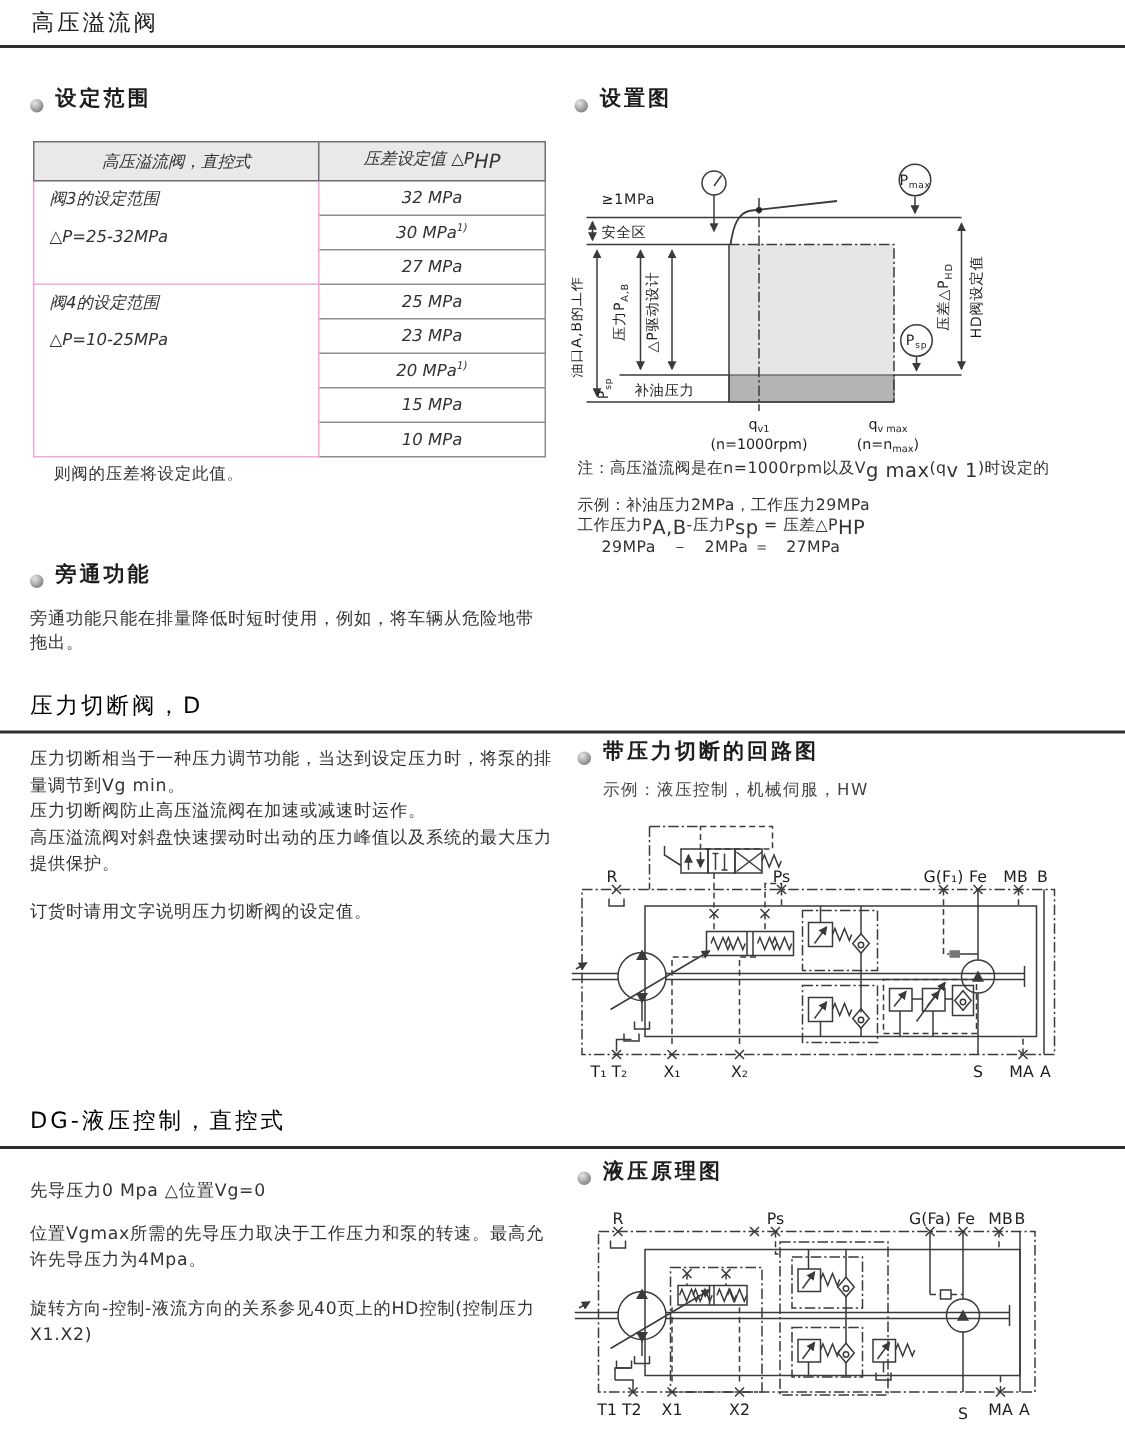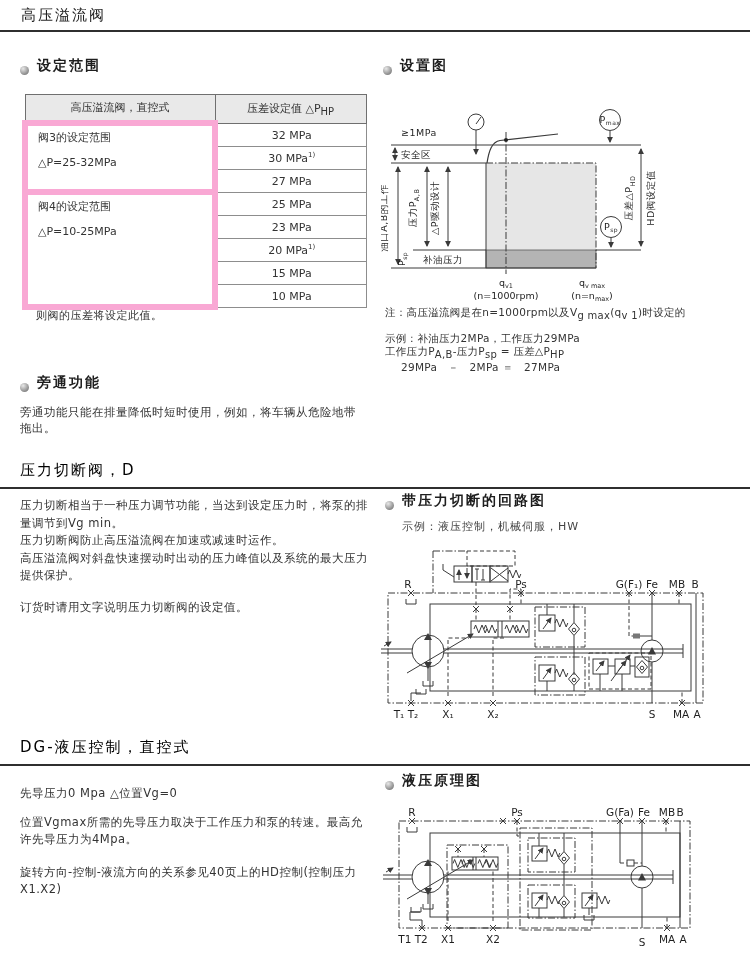--- a/index.html
+++ b/index.html
@@ -7,28 +7,28 @@
         font-family:"DejaVu Sans","Liberation Sans",sans-serif;color:#2b2b2b;}
   .abs{position:absolute;}
   .pagetitle{font-size:15px;font-weight:normal;letter-spacing:2px;color:#1e1e1e;}
   .rule{position:absolute;left:0;right:0;background:#2f2f2f;}
   .sechead{position:absolute;display:flex;align-items:flex-end;gap:8px;}
   .ball{width:9px;height:9px;border-radius:50%;display:inline-block;
         background:radial-gradient(circle at 35% 30%,#e8e8e8,#8a8a8a 70%,#6e6e6e);}
   .sect{font-size:14px;font-weight:bold;letter-spacing:2px;color:#1e1e1e;}
   .bighead{font-size:15px;font-weight:normal;letter-spacing:2px;color:#000000;}
   .body{font-size:11.5px;line-height:17.5px;color:#333;letter-spacing:0.5px;}
-  sub{font-size:10px;}
+  sub{font-size:13px;}
   sup{font-size:7px;}
   
-  table.tb{border-collapse:collapse;table-layout:fixed;}
+  table.tb{border-collapse:collapse;table-layout:fixed;font-style:italic;}
   table.tb td{border:1px solid #8d8d8d;font-size:11px;color:#333;}
   table.tb .hd td{background:#e9e9e9;text-align:center;height:23px;border:1px solid #6f6f6f;}
   table.tb td.v{text-align:center;height:20px;}
-  table.tb td.g{vertical-align:top;padding:4px 0 0 10px;border:6px solid #f9a8d4;}
+  table.tb td.g{vertical-align:top;padding:4px 0 0 10px;border:1px solid #f9a8d4;}
   table.tb td.g .l2{margin-top:11px;}
   table.tb{border:1.5px solid #5a5a5a;}
   .fn{font-size:11px;line-height:15px;color:#333;letter-spacing:0.5px;}
   .noteline{font-size:10.5px;color:#333;letter-spacing:0.3px;line-height:13px;}
   .subtitle{font-size:11px;color:#444;letter-spacing:1px;}
   
   svg text{font-family:"DejaVu Sans","Liberation Sans",sans-serif;}
   .ln{stroke:#3a3a3a;stroke-width:1;fill:none;}
   .lt{stroke:#3a3a3a;stroke-width:1.2;fill:none;}
   .dd{stroke-dasharray:7 2 1.5 2;}

